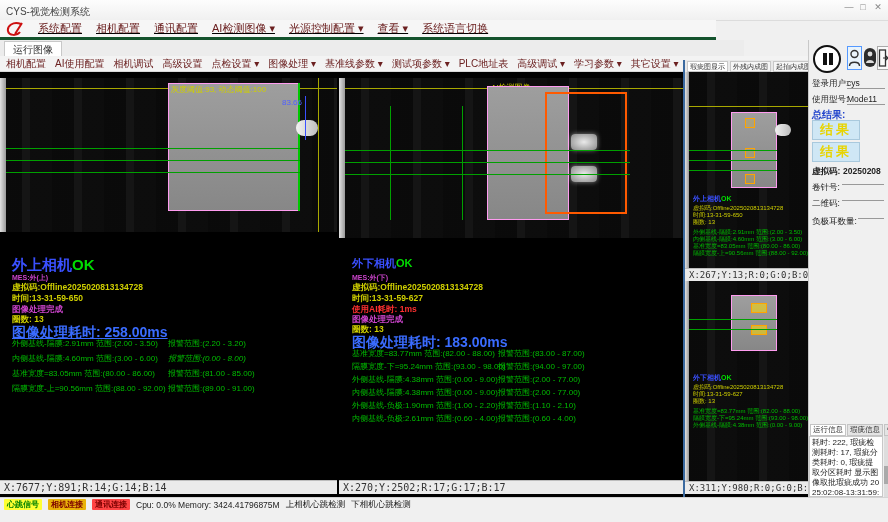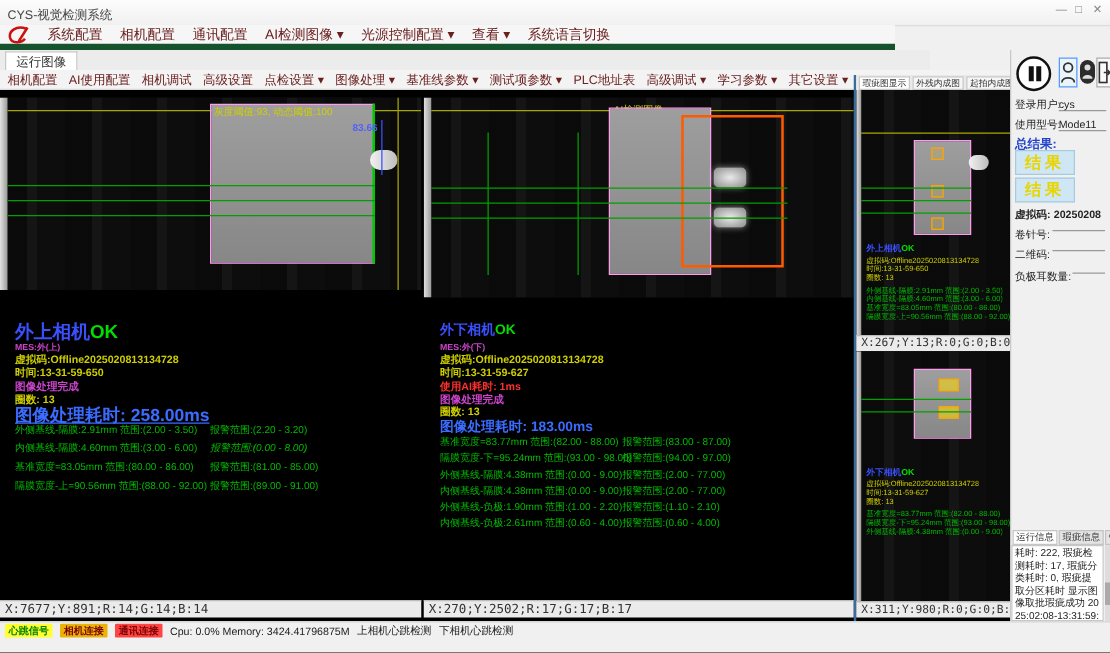--- a/index.html
+++ b/index.html
@@ -1,21 +1,21 @@
 <!DOCTYPE html>
 <html><head>
 <meta charset="utf-8">
 <style>
   html,body{margin:0;padding:0;}
   body{width:888px;height:522px;background:#f0f0f0;font-family:"Liberation Sans",sans-serif;position:relative;overflow:hidden;}
   .abs{position:absolute;}
   .titlebar{left:0;top:0;width:888px;height:20px;background:linear-gradient(#fdfdfd,#f0f0f0);border-bottom:1px solid #dcdcdc;font-size:10px;color:#444;}
   .wintitle{left:6px;top:5px;}
   .winctrl{top:2px;font-size:9px;color:#888;width:14px;text-align:center;}
-  .menubar{left:0;top:20px;width:716px;height:20px;background:#f6f6f6;border-bottom:5px solid #14532d;display:flex;align-items:center;gap:14px;padding-left:6px;box-sizing:border-box;}
+  .menubar{left:0;top:20px;width:716px;height:20px;background:#f6f6f6;border-bottom:3px solid #14532d;display:flex;align-items:center;gap:14px;padding-left:6px;box-sizing:border-box;text-decoration:underline;}
   .menu-item{font-size:11px;color:#6b2020;cursor:default;white-space:nowrap;}
   .tabstrip{left:0;top:40px;width:744px;height:16px;background:#ececec;border-bottom:1px solid #cfcfcf;}
   .runtab{left:4px;top:1px;height:15px;background:#fff;border:1px solid #c8c8c8;border-bottom:none;font-size:10px;color:#333;padding:1px 8px 0 8px;}
   .toolbar{left:0;top:56px;width:888px;height:16px;background:#f3f3f3;border-bottom:1px solid #d8d8d8;display:flex;align-items:center;gap:9px;padding-left:6px;box-sizing:border-box;}
   .tool-item{font-size:10px;color:#6b2020;white-space:nowrap;}
   .mainblack{left:0;top:72px;width:808px;height:425px;background:#000;}
   .scene{background:#0c0c0c;overflow:hidden;}
   .streaks{position:absolute;inset:0;background:repeating-linear-gradient(90deg,#0a0a0a 0 22px,#161616 22px 30px,#0d0d0d 30px 52px);opacity:.9;}
   .brightedge{position:absolute;left:0;top:0;width:6px;height:100%;background:linear-gradient(90deg,#e2e2e2,#9a9a9a);}
   .film{position:absolute;background:linear-gradient(180deg,#9e9e9e,#878787);border:1px solid #ff9cf0;box-sizing:border-box;}
@@ -89,21 +89,21 @@
   <div class="hline" style="top:10px;left:6px;width:331px;background:#a8a800;"></div>
   <div class="film" style="left:168px;top:5px;width:132px;height:128px;"></div>
   <div class="ov" style="left:171px;top:6px;font-size:8px;color:#cfcf00;font-weight:normal;">灰度阈值:93, 动态阈值:100</div>
   <div class="vline" style="left:298px;top:5px;height:128px;width:2px;background:#00c800;"></div>
   <div class="hline" style="top:70px;left:6px;width:294px;background:#00a000;"></div>
   <div class="hline" style="top:82px;left:6px;width:294px;background:#00a000;"></div>
   <div class="hline" style="top:94px;left:6px;width:294px;background:#00a000;"></div>
   <div class="roller" style="left:296px;top:42px;width:22px;height:16px;"></div>
   <div class="vline" style="left:318px;top:0;height:154px;background:#a8a800;"></div>
   <div class="vline" style="left:305px;top:18px;height:44px;background:#3a50ff;"></div>
-  <div class="ov" style="left:282px;top:20px;font-size:8px;color:#5060ff;font-weight:bold;">83.66</div>
+  <div class="ov" style="left:282px;top:20px;font-size:8px;color:#5060ff;font-weight:normal;">83.66</div>
 </div>
 
 <div class="ov abs" style="left:12px;top:256px;font-size:15px;text-align:right;">
   <span style="color:#3a50ff;">外上相机</span><span style="color:#00dd00;">OK</span>
 </div>
 <div class="ov abs" style="left:12px;top:273px;font-size:7px;color:#cc44cc;">MES:外(上)</div>
 <div class="ov abs" style="left:12px;top:282px;font-size:8.5px;color:#cfcf00;">虚拟码:Offline2025020813134728</div>
 <div class="ov abs" style="left:12px;top:293px;font-size:8.5px;color:#cfcf00;">时间:13-31-59-650</div>
 <div class="ov abs" style="left:12px;top:304px;font-size:8.5px;color:#cc44cc;">图像处理完成</div>
 <div class="ov abs" style="left:12px;top:314px;font-size:8.5px;color:#cfcf00;">圈数: 13</div>
@@ -138,21 +138,21 @@
 
 <div class="ov abs" style="left:352px;top:256px;font-size:11px;">
   <span style="color:#3a50ff;">外下相机</span><span style="color:#00dd00;">OK</span>
 </div>
 <div class="ov abs" style="left:352px;top:273px;font-size:7px;color:#cc44cc;">MES:外(下)</div>
 <div class="ov abs" style="left:352px;top:282px;font-size:8.5px;color:#cfcf00;">虚拟码:Offline2025020813134728</div>
 <div class="ov abs" style="left:352px;top:293px;font-size:8.5px;color:#cfcf00;">时间:13-31-59-627</div>
 <div class="ov abs" style="left:352px;top:304px;font-size:8.5px;color:#ff3030;">使用AI耗时: 1ms</div>
 <div class="ov abs" style="left:352px;top:314px;font-size:8.5px;color:#cc44cc;">图像处理完成</div>
 <div class="ov abs" style="left:352px;top:324px;font-size:8.5px;color:#cfcf00;">圈数: 13</div>
-<div class="ov abs" style="left:352px;top:334px;font-size:11px;color:#3a6cff;">图像处理耗时: 183.00ms</div>
+<div class="ov abs" style="left:352px;top:334px;font-size:14px;color:#3a6cff;">图像处理耗时: 183.00ms</div>
 
 <div class="meas abs" style="left:352px;top:348px;">基准宽度=83.77mm 范围:(82.00 - 88.00)</div>
 <div class="meas abs" style="left:498px;top:348px;">报警范围:(83.00 - 87.00)</div>
 <div class="meas abs" style="left:352px;top:361px;">隔膜宽度-下=95.24mm 范围:(93.00 - 98.00)</div>
 <div class="meas abs" style="left:498px;top:361px;">报警范围:(94.00 - 97.00)</div>
 <div class="meas abs" style="left:352px;top:374px;">外侧基线-隔膜:4.38mm 范围:(0.00 - 9.00)</div>
 <div class="meas abs" style="left:498px;top:374px;">报警范围:(2.00 - 77.00)</div>
 <div class="meas abs" style="left:352px;top:387px;">内侧基线-隔膜:4.38mm 范围:(0.00 - 9.00)</div>
 <div class="meas abs" style="left:498px;top:387px;">报警范围:(2.00 - 77.00)</div>
 <div class="meas abs" style="left:352px;top:400px;">外侧基线-负极:1.90mm 范围:(1.00 - 2.20)</div>

